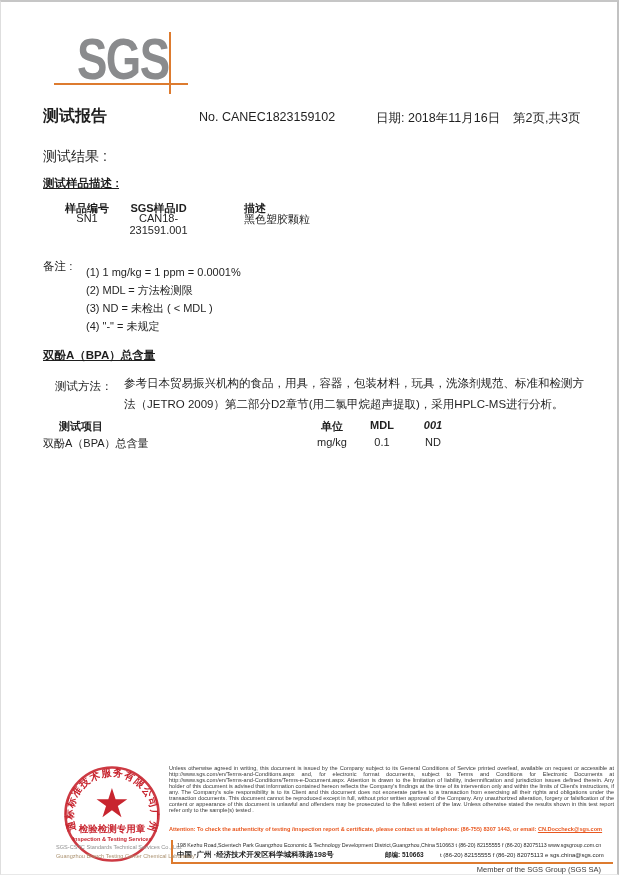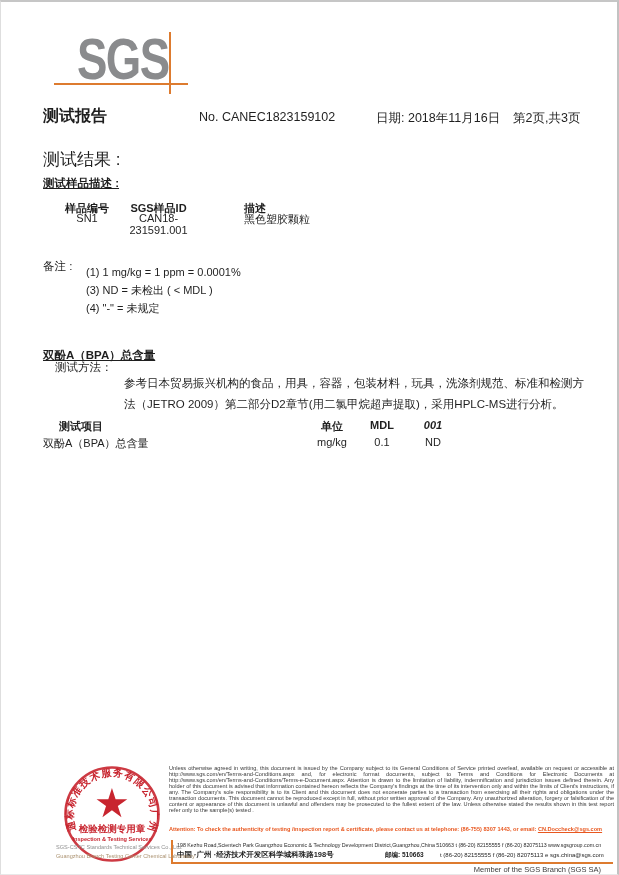--- a/index.html
+++ b/index.html
@@ -18,34 +18,34 @@
   .logo-hline { left:53px; top:81px; width:134px; height:2px; background:#dd7b2f; }
   .logo-vline { left:168px; top:30px; width:2px; height:62px; background:#dd7b2f; }
 
   
   .doc-title { left:42px; top:104px; font-size:16px; font-weight:bold; }
   .report-no { left:198px; top:108px; font-size:12.5px; }
   .date-text { left:375px; top:108px; font-size:12.5px; }
   .page-info { left:512px; top:108px; font-size:12.5px; }
 
   
-  .results-label { left:42px; top:146px; font-size:17px; }
+  .results-label { left:42px; top:146px; font-size:14px; }
   .sample-heading { left:42px; top:174px; font-size:11.5px; font-weight:bold; text-decoration:underline; }
 
   .st-c1 { left:42px; width:88px; text-align:center; }
   .st-c2 { left:110px; width:95px; text-align:center; }
   .st-c3 { left:243px; width:220px; text-align:left; }
   .st-h { top:199px; font-size:11px; font-weight:bold; }
   .st-r { top:210px; font-size:11px; }
 
   .notes-label { left:42px; top:245px; font-size:11.5px;margin-top:12px; }
   .notes { left:85px; top:261px; font-size:11px; line-height:18px; }
 
   .bpa-heading { left:42px; top:346px; font-size:11.5px; font-weight:bold; text-decoration:underline; }
-  .method-label { left:54px; top:358px; font-size:11.5px; }
+  .method-label { left:54px; top:377px; font-size:11.5px; }
   .method-text { left:123px; top:371px; width:462px; font-size:11.5px; line-height:21px; }
 
   .rt-c1h { left:58px; text-align:left; }
   .rt-c1 { left:42px; text-align:left; }
   .rt-c2 { left:306px; width:50px; text-align:center; }
   .rt-c3 { left:356px; width:50px; text-align:center; }
   .rt-c4 { left:407px; width:50px; text-align:center; }
   .rt-h { top:417px; font-size:11px; font-weight:bold; }
   .rt-h span { }
   .rt-r { top:434px; font-size:11px; }
@@ -91,20 +91,21 @@
   <div class="abs st-c1 st-h">样品编号</div>
   <div class="abs st-c2 st-h">SGS样品ID</div>
   <div class="abs st-c3 st-h">描述</div>
   <div class="abs st-c1 st-r">SN1</div>
   <div class="abs st-c2 st-r">CAN18-231591.001</div>
   <div class="abs st-c3 st-r">黑色塑胶颗粒</div>
 
   <div class="abs notes-label">备注 :</div>
   <div class="abs notes">
     <div>(1) 1 mg/kg = 1 ppm = 0.0001%</div>
+    <div>(2) MDL = 方法检测限</div>
     <div>(3) ND = 未检出 ( &lt; MDL )</div>
     <div>(4) "-" = 未规定</div>
   </div>
 
   <div class="abs bpa-heading">双酚A（BPA）总含量</div>
   <div class="abs method-label">测试方法：</div>
   <div class="abs method-text">
     <div>参考日本贸易振兴机构的食品，用具，容器，包装材料，玩具，洗涤剂规范、标准和检测方</div>
     <div>法（JETRO 2009）第二部分D2章节(用二氯甲烷超声提取)，采用HPLC-MS进行分析。</div>
   </div>
@@ -139,15 +140,15 @@
   <div class="abs attention"><span>Attention: To check the authenticity of testing /inspection report &amp; certificate, please contact us at telephone: (86-755) 8307 1443, or email: </span><u>CN.Doccheck@sgs.com</u></div>
 
   <div class="abs addr-vline"></div>
   <div class="abs addr-en">198 Kezhu Road,Scientech Park Guangzhou Economic &amp; Technology Development District,Guangzhou,China 510663    t (86-20) 82155555    f (86-20) 82075113    www.sgsgroup.com.cn</div>
   <div class="abs addr-cn-row">
     <span class="addr-cn">中国 ·广州 ·经济技术开发区科学城科珠路198号</span>
     <span class="addr-post">邮编: 510663</span>
     <span class="addr-cn-contacts">t (86-20) 82155555   f (86-20) 82075113   e sgs.china@sgs.com</span>
   </div>
   <div class="abs footer-rule"></div>
-  <div class="abs member-line">Member of the SGS Branch (SGS SA)</div>
+  <div class="abs member-line">Member of the SGS Group (SGS SA)</div>
 
 </div>
 
 </body></html>

